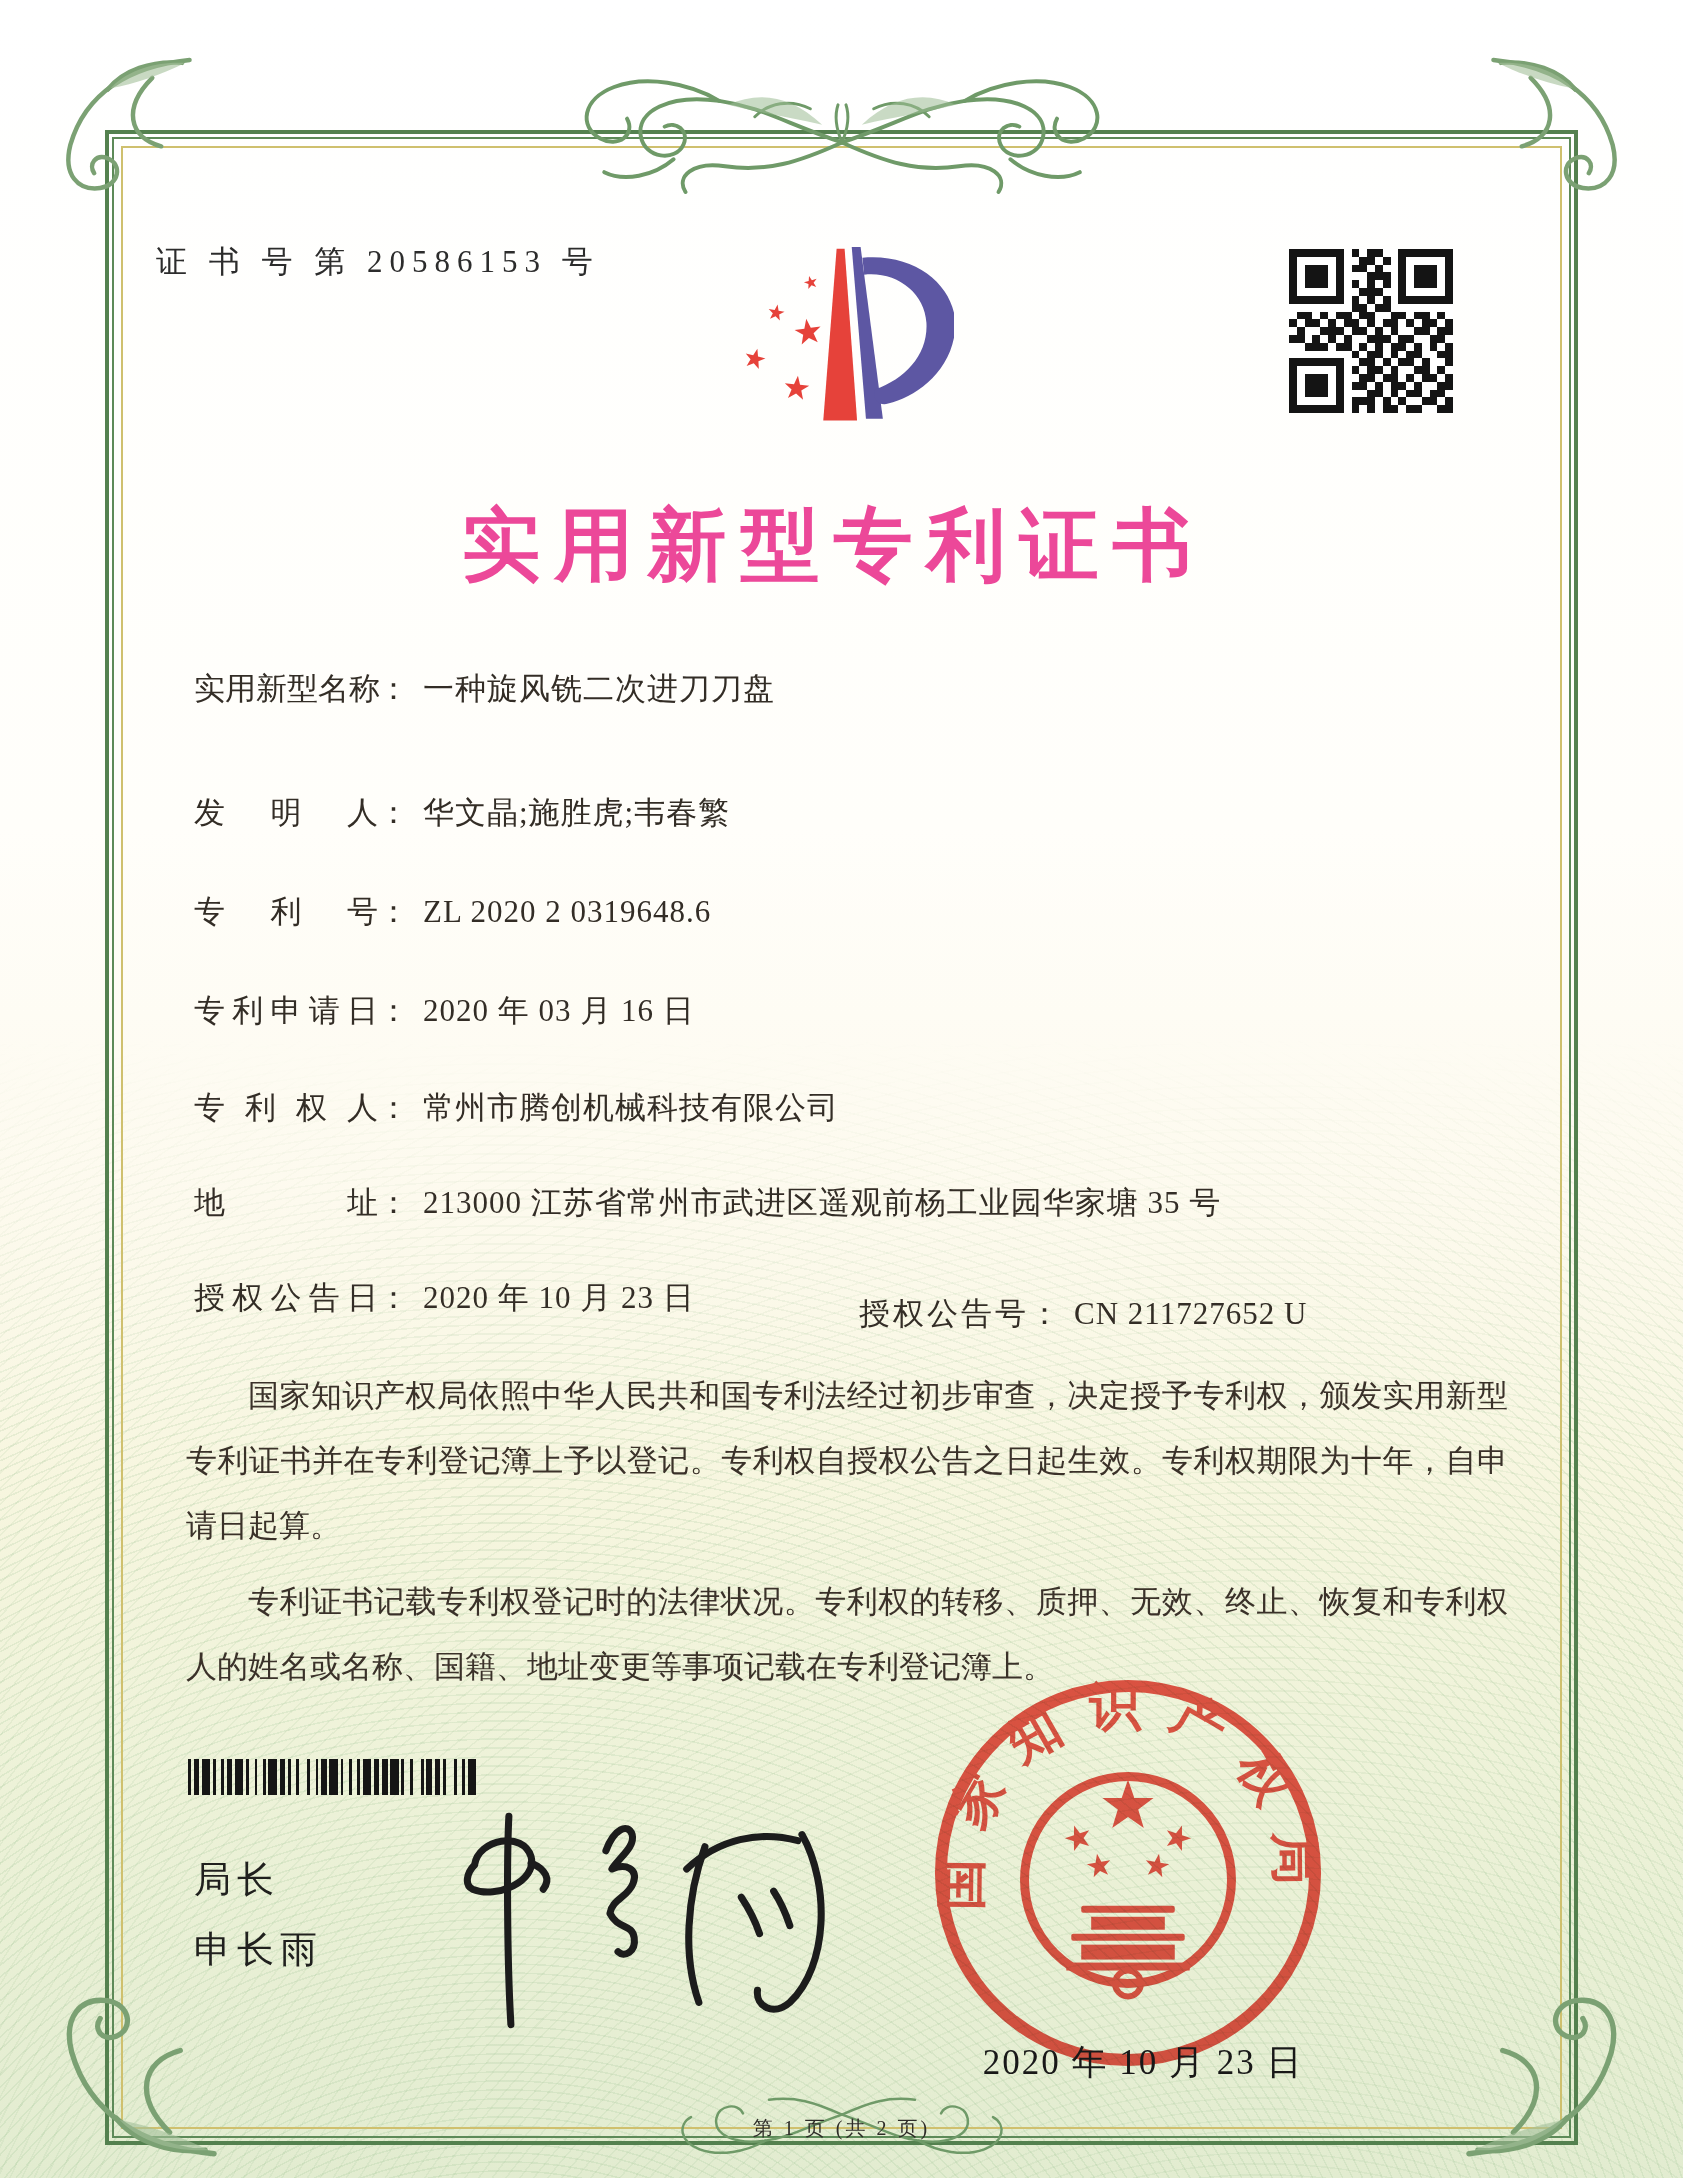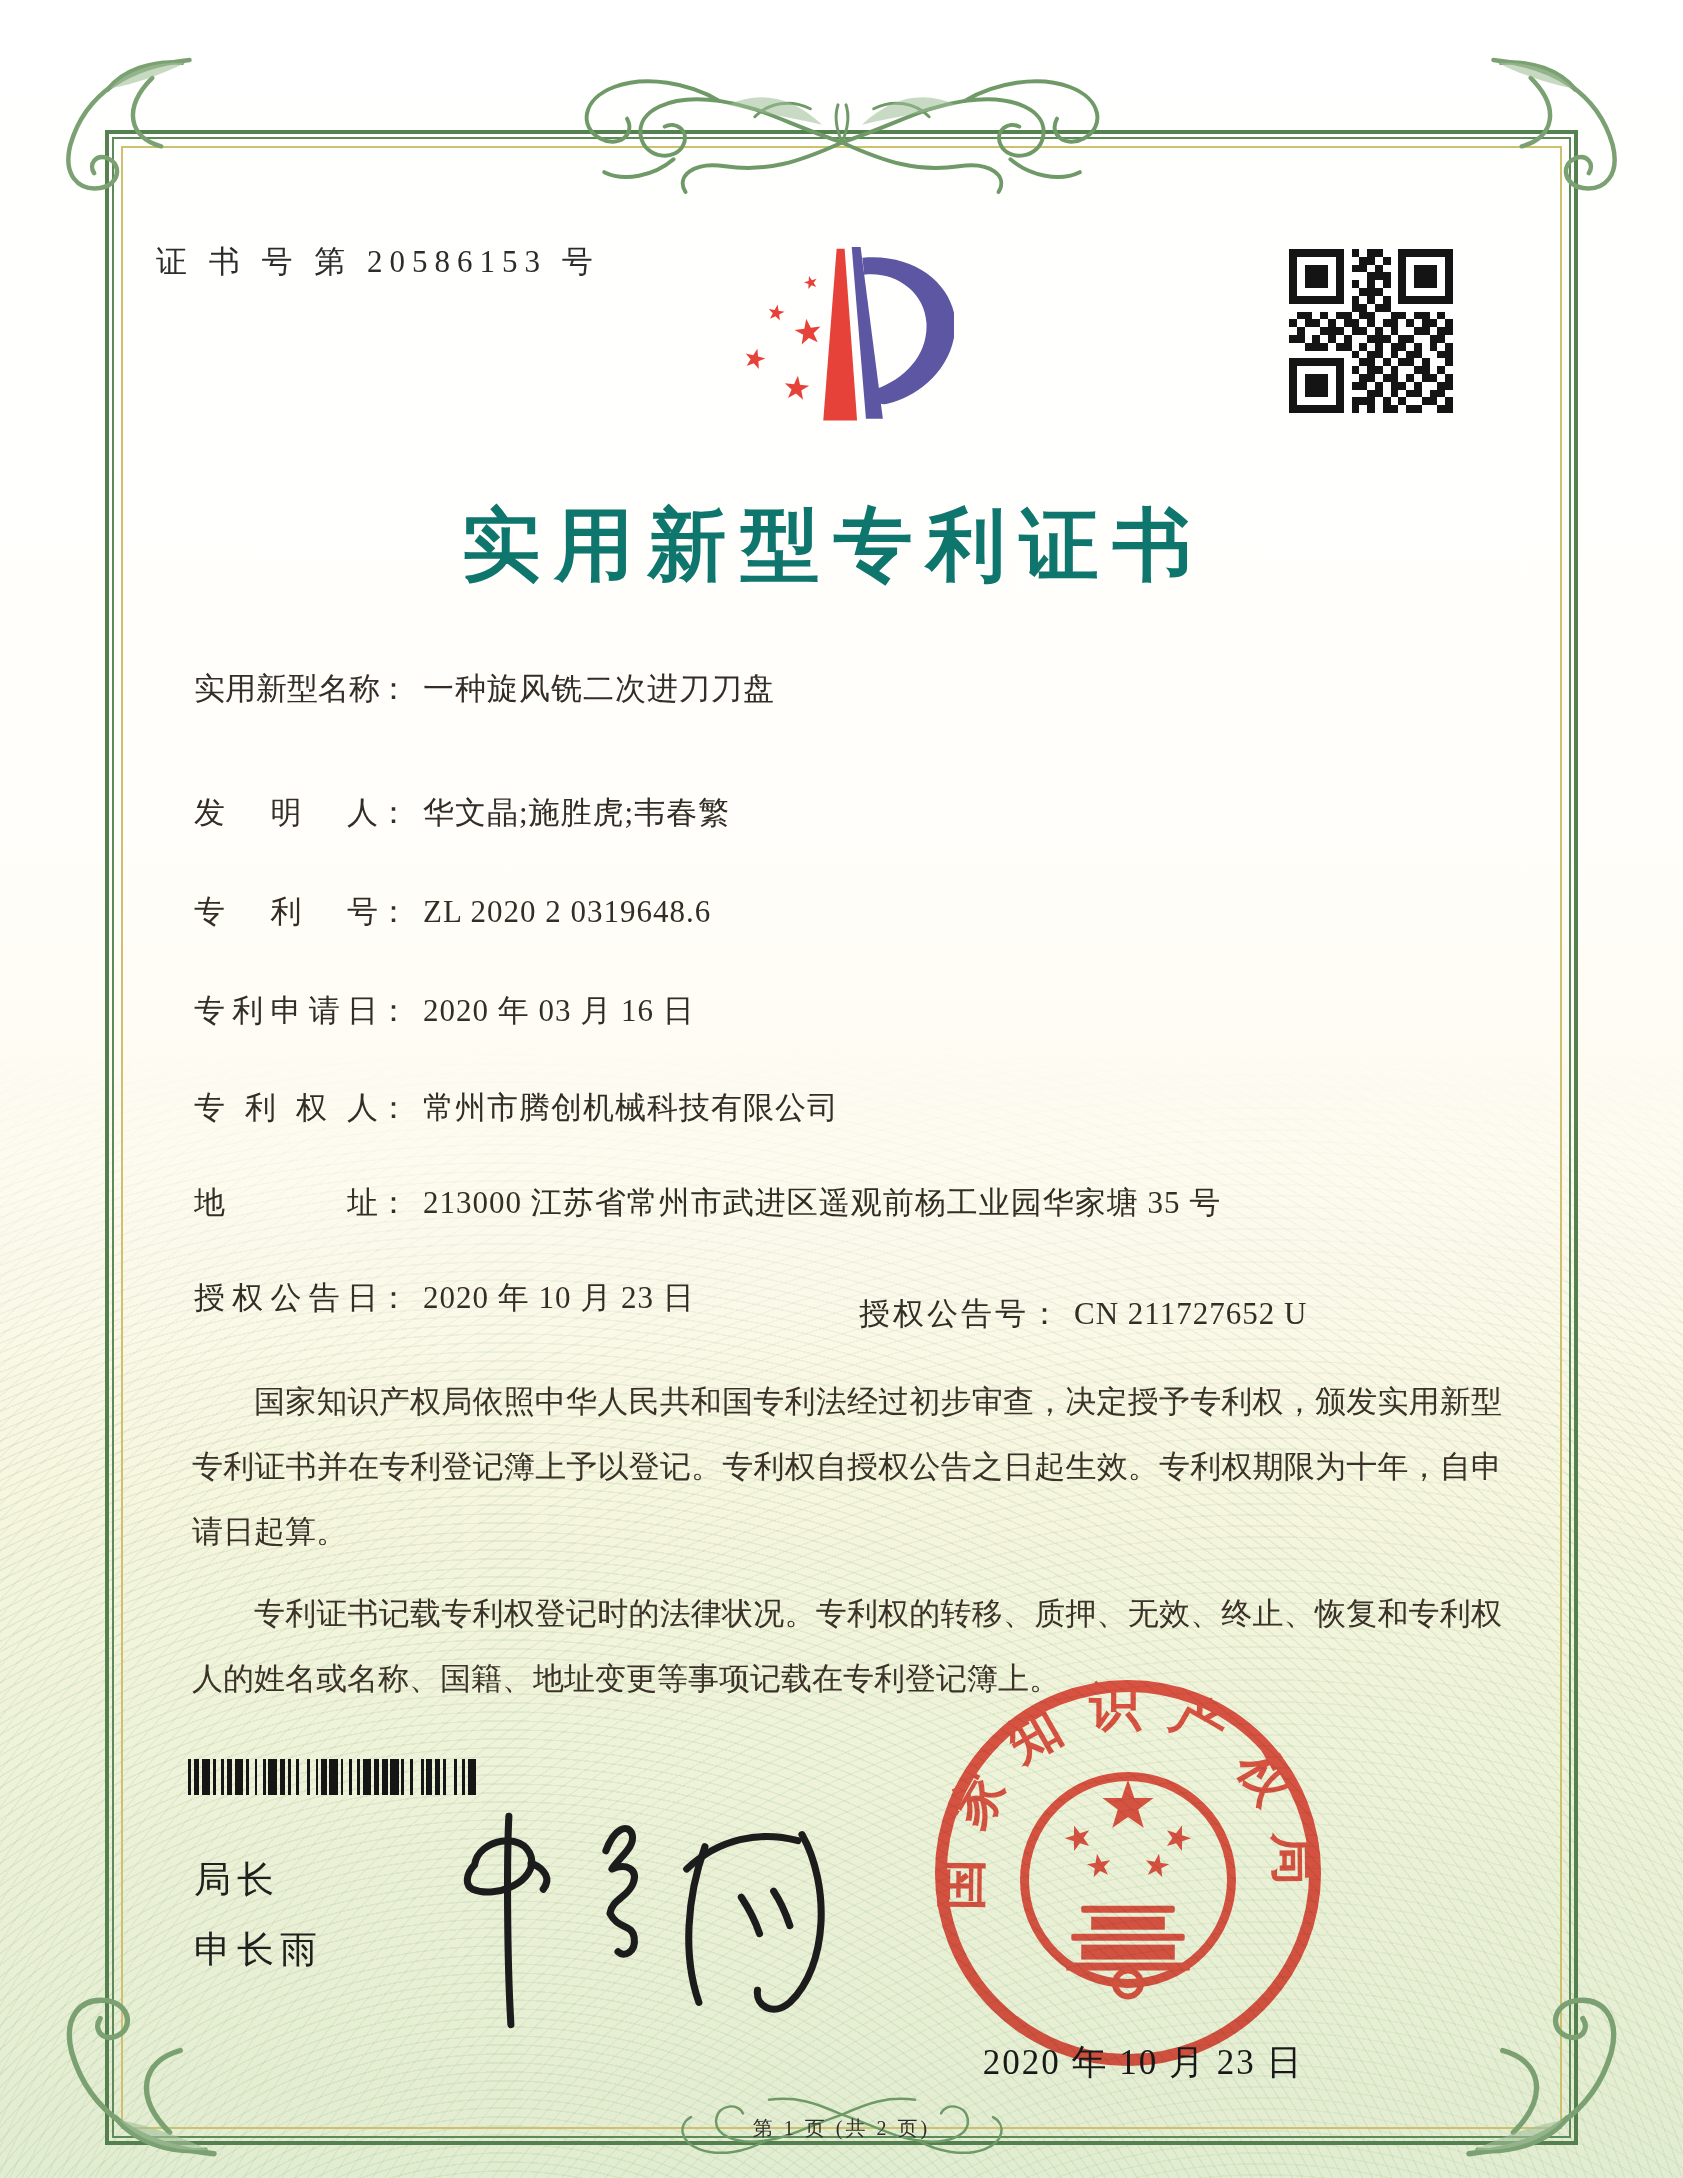--- a/index.html
+++ b/index.html
@@ -21,29 +21,29 @@
   .frame-outer{position:absolute;left:105px;top:130px;right:105px;bottom:33px;border:4px solid #54814f;}
   .frame-mid{position:absolute;left:112px;top:137px;right:112px;bottom:40px;border:2px solid #5d8a58;}
   .frame-gold{position:absolute;left:121px;top:146px;right:121px;bottom:49px;border:2px solid #cfc06e;}
   .flourish{position:absolute;}
   .cert-no{position:absolute;left:156px;top:241px;font-size:31px;color:#2c2c2c;letter-spacing:7px;}
   .logo{position:absolute;left:705px;top:228px;width:249px;height:216px;}
   .qr{position:absolute;left:1289px;top:249px;width:164px;height:164px;background:#fff;display:flex;flex-direction:column;}
   .qr-row{display:flex;flex:1;}
   .qr-m{flex:1;}
   .qr-m.on{background:#141414;}
-  .title{position:absolute;left:0;right:16px;top:493px;text-align:center;font-size:79px;font-weight:700;color:#0f766e;letter-spacing:14px;}
+  .title{position:absolute;left:0;right:16px;top:493px;text-align:center;font-size:79px;font-weight:700;color:#ec4899;letter-spacing:14px;}
   .field-row{position:absolute;left:194px;right:149px;height:44px;font-size:31px;color:#332d26;white-space:nowrap;}
   .flabel{display:inline-block;width:184px;text-align:justify;text-align-last:justify;vertical-align:bottom;}
   .fcolon{margin-right:14px;}
   .fvalue{letter-spacing:1px;}
   .grant-col2{position:absolute;left:665px;top:16px;}
   .flabel2{letter-spacing:3px;}
   .body-text{position:absolute;left:174px;top:1352px;width:1346px;font-size:31px;line-height:2.09;color:#3a3129;text-align:justify;}
-  .body-text p{margin:18px;text-indent:2em;}
+  .body-text p{margin:12px;text-indent:2em;}
   .barcode{position:absolute;left:188px;top:1759px;height:36px;display:flex;align-items:stretch;}
   .bc-bar{background:#151515;}
   .bc-gap{background:transparent;}
   .signer{position:absolute;left:194px;font-size:37px;color:#20201e;letter-spacing:6px;}
   .signer.t1{top:1855px;}
   .signer.t2{top:1925px;}
   .signature{position:absolute;left:426px;top:1804px;width:475px;height:233px;}
   .seal{position:absolute;left:924px;top:1669px;width:408px;height:408px;opacity:.92;mix-blend-mode:multiply;}
   .seal-date{position:absolute;left:965px;top:2039px;width:356px;text-align:center;font-size:35px;color:#181818;letter-spacing:2px;z-index:5;}
   .footer{position:absolute;left:0;right:0;top:2115px;text-align:center;font-size:20px;color:#2e2c28;letter-spacing:3px;}

